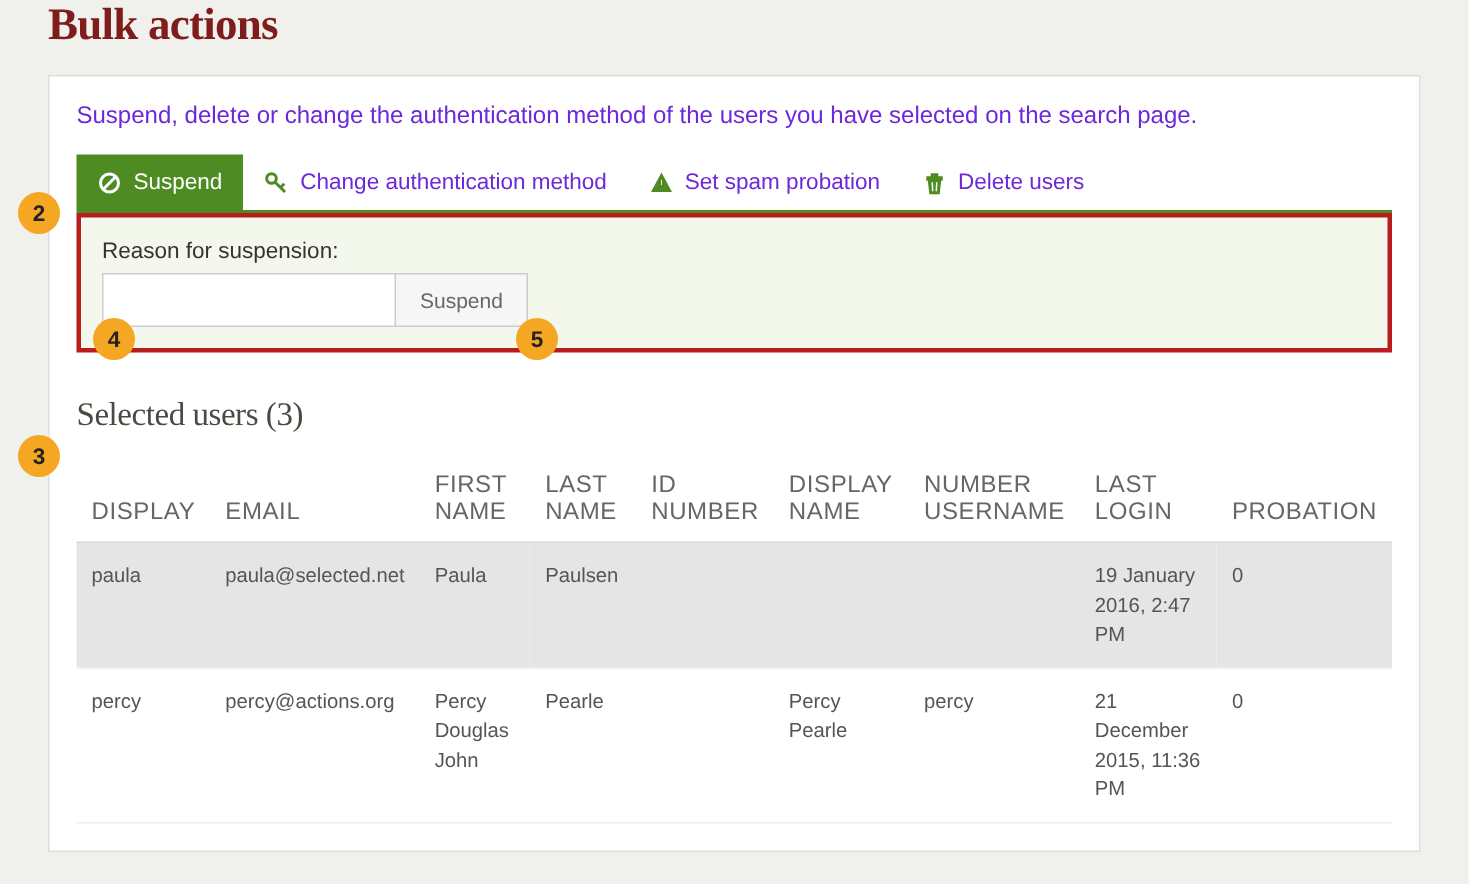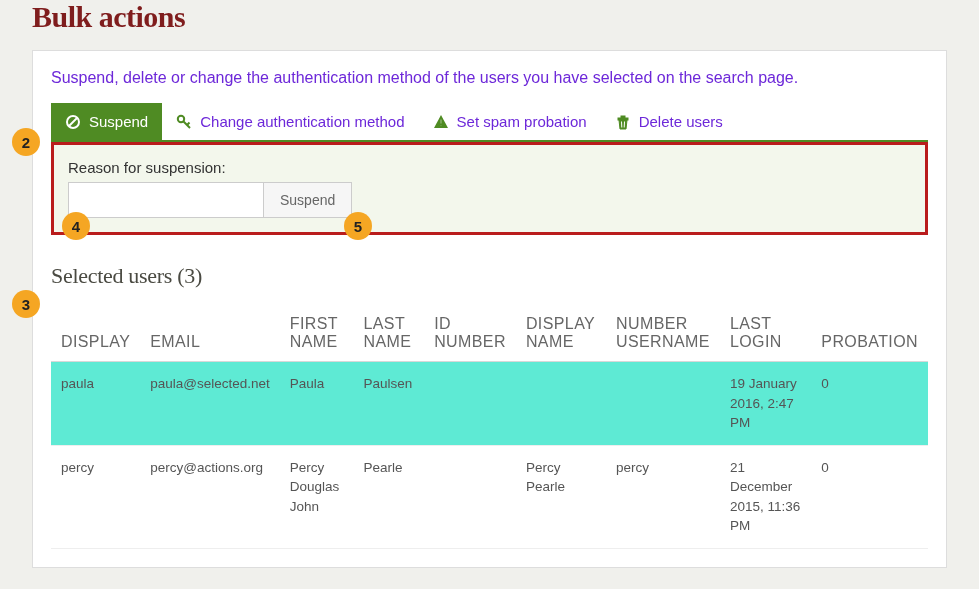--- a/index.html
+++ b/index.html
@@ -118,21 +118,21 @@
       vertical-align: bottom;
     }
     tbody td {
       padding: 12px 10px;
       border-bottom: 1px solid #eee;
       color: #555;
       vertical-align: top;
       line-height: 1.45;
     }
     tbody tr:first-child td {
-      background: #5eead4;
+      background: #e5e5e5;
     }
     
     .callout {
       position: absolute;
       width: 28px;
       height: 28px;
       background: #f5a623;
       border-radius: 50%;
       display: flex;
       align-items: center;

